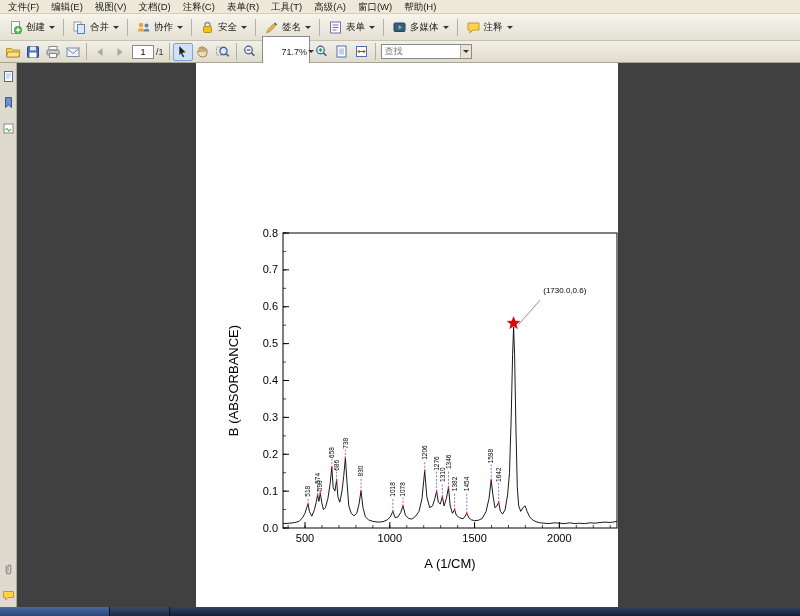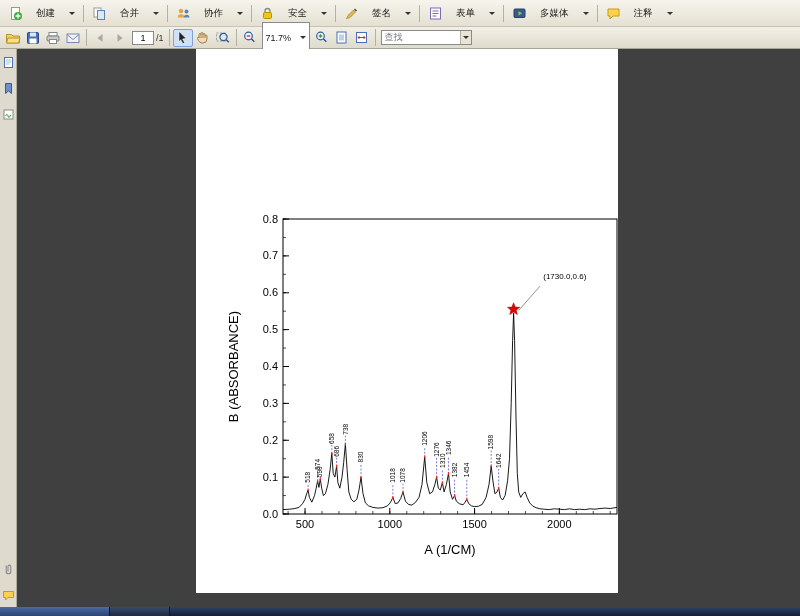--- a/index.html
+++ b/index.html
@@ -9,29 +9,29 @@
 
   
   .menubar { height:14px; background:#ece9d8; border-bottom:1px solid #d2cec0;
     display:flex; align-items:center; font-size:9.5px; color:#1a1a1a; padding-left:2px; }
   .menu-item { padding:0 6px; line-height:13px; cursor:default; }
 
   
   .toolbar { display:flex; align-items:center; padding:0 3px; }
   .toolbar1 { height:27px; background:linear-gradient(#f6f4ec,#e4e0d2); border-bottom:1px solid #c6c2b4; font-size:9.5px; color:#1a1a1a; }
   .toolbar2 { height:22px; background:linear-gradient(#f2f0e6,#dfdbcd); border-bottom:1px solid #a9a595; font-size:9px; color:#1a1a1a; }
-  .tb-btn { display:flex; align-items:center; gap:13px; padding:2px 4px; border:1px solid transparent; border-radius:2px; cursor:default; }
+  .tb-btn { display:flex; align-items:center; gap:3px; padding:2px 4px; border:1px solid transparent; border-radius:2px; cursor:default; }
   .tb-ibtn { width:20px; height:18px; display:flex; align-items:center; justify-content:center; border:1px solid transparent; border-radius:2px; }
   .tb-ibtn.active { background:#cfe0f7; border-color:#7da2d8; }
   .caret { width:0; height:0; border-left:3px solid transparent; border-right:3px solid transparent; border-top:3px solid #333; margin-left:1px; }
   .sep { width:1px; height:17px; background:#b5b1a2; margin:0 3px; flex:none; }
   .page-input { width:22px; height:14px; font-size:9px; border:1px solid #8a8a8a; background:#fff; text-align:center; margin:0 2px; }
   .page-total { font-size:9px; color:#333; margin-right:2px; }
   .zoom-box { display:flex; align-items:center; justify-content:space-between; width:48px; height:31px;
-    border:1px solid #8a8a8a; background:#fff; padding:0 3px; margin:4px 2px; font-size:9px; }
+    border:1px solid #8a8a8a; background:#fff; padding:0 19px; margin:4px 2px; font-size:9px; }
   .search-box { display:flex; align-items:center; height:15px; border:1px solid #8a8a8a; background:#fff; margin-left:2px; }
   .search-box input { width:78px; height:13px; border:none; outline:none; font-size:9px; padding:0 3px;
     font-family:Liberation Mono, monospace; }
   .search-caret { width:11px; height:13px; background:#e8e4d6; border-left:1px solid #b5b1a2; display:flex; align-items:center; justify-content:center; }
 
   
   .workspace { flex:1; min-height:0; display:flex; }
   .sidebar { width:17px; background:#dedbce; border-right:1px solid #aeaa9b;
     display:flex; flex-direction:column; align-items:center; padding:6px 0 4px; gap:11px; flex:none; }
   .sidebar .spacer { flex:1; }
@@ -44,20 +44,32 @@
   
   .taskbar { height:9px; background:linear-gradient(#2e4368,#141d33); display:flex; align-items:stretch; }
   .task-start { width:110px; background:linear-gradient(#4a6aa4,#2b4474); border-right:1px solid #0e1526; }
   .task-item { width:60px; border-right:1px solid #0e1526; background:rgba(255,255,255,0.05); }
 </style>
 </head>
 <body>
 
 <div class="app">
 
+  <div class="menubar">
+    <span class="menu-item">文件(F)</span>
+    <span class="menu-item">编辑(E)</span>
+    <span class="menu-item">视图(V)</span>
+    <span class="menu-item">文档(D)</span>
+    <span class="menu-item">注释(C)</span>
+    <span class="menu-item">表单(R)</span>
+    <span class="menu-item">工具(T)</span>
+    <span class="menu-item">高级(A)</span>
+    <span class="menu-item">窗口(W)</span>
+    <span class="menu-item">帮助(H)</span>
+  </div>
 
   <div class="toolbar toolbar1">
     <div class="tb-btn">
       <svg width="15" height="15" viewBox="0 0 15 15">
           <rect x="3.5" y="1.5" width="8" height="12" fill="#fff" stroke="#999"></rect>
           <circle cx="10" cy="10" r="4" fill="#3fae3f"></circle>
           <path d="M10 7.6v4.8M7.6 10h4.8" stroke="#fff" stroke-width="1.3"></path>
         </svg>
       <span>创建</span>
       <span class="caret"></span>

